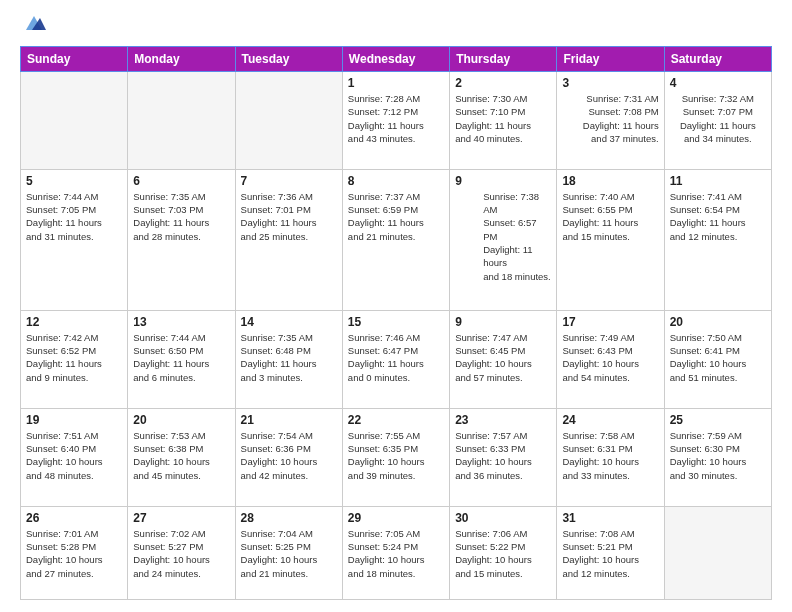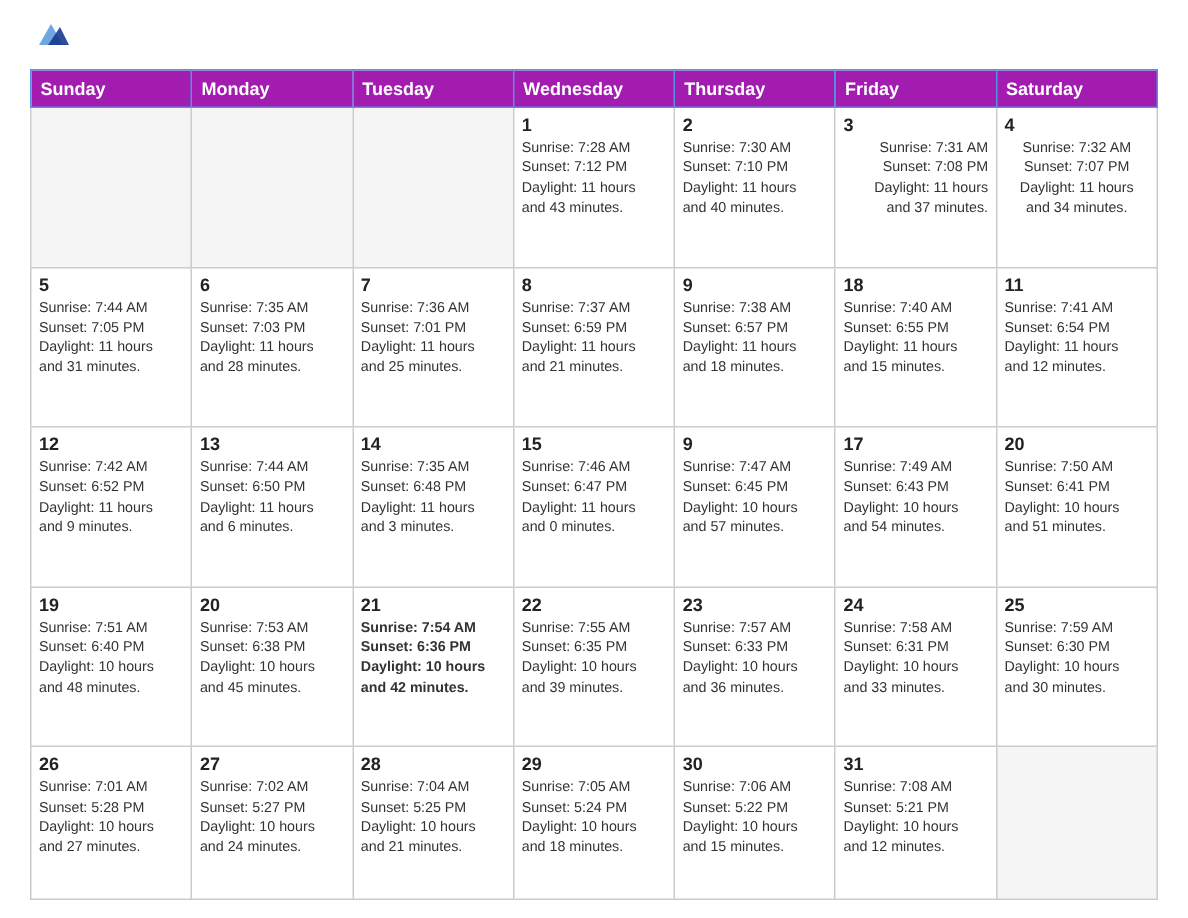--- a/index.html
+++ b/index.html
@@ -194,21 +194,21 @@
           </td>
           <td>
             <div class="day-num">8</div>
             <div class="day-info" style="white-space: pre-line;">Sunrise: 7:37 AM
 Sunset: 6:59 PM
 Daylight: 11 hours
 and 21 minutes.</div>
           </td>
           <td>
             <div class="day-num">9</div>
-            <div class="day-info" style="white-space: pre-line;">Sunrise: 7:38 AM
+            <div class="day-info" style="white-space: pre-line; margin-left: 28px;">Sunrise: 7:38 AM
 Sunset: 6:57 PM
 Daylight: 11 hours
 and 18 minutes.</div>
           </td>
           <td>
             <div class="day-num">18</div>
             <div class="day-info" style="white-space: pre-line;">Sunrise: 7:40 AM
 Sunset: 6:55 PM
 Daylight: 11 hours
 and 15 minutes.</div>
@@ -282,21 +282,21 @@
           </td>
           <td>
             <div class="day-num">20</div>
             <div class="day-info" style="white-space: pre-line;">Sunrise: 7:53 AM
 Sunset: 6:38 PM
 Daylight: 10 hours
 and 45 minutes.</div>
           </td>
           <td>
             <div class="day-num">21</div>
-            <div class="day-info" style="white-space: pre-line; font-weight: bold;">Sunrise: 7:54 AM
+            <div class="day-info" style="white-space: pre-line;">Sunrise: 7:54 AM
 Sunset: 6:36 PM
 Daylight: 10 hours
 and 42 minutes.</div>
           </td>
           <td>
             <div class="day-num">22</div>
             <div class="day-info" style="white-space: pre-line;">Sunrise: 7:55 AM
 Sunset: 6:35 PM
 Daylight: 10 hours
 and 39 minutes.</div>

